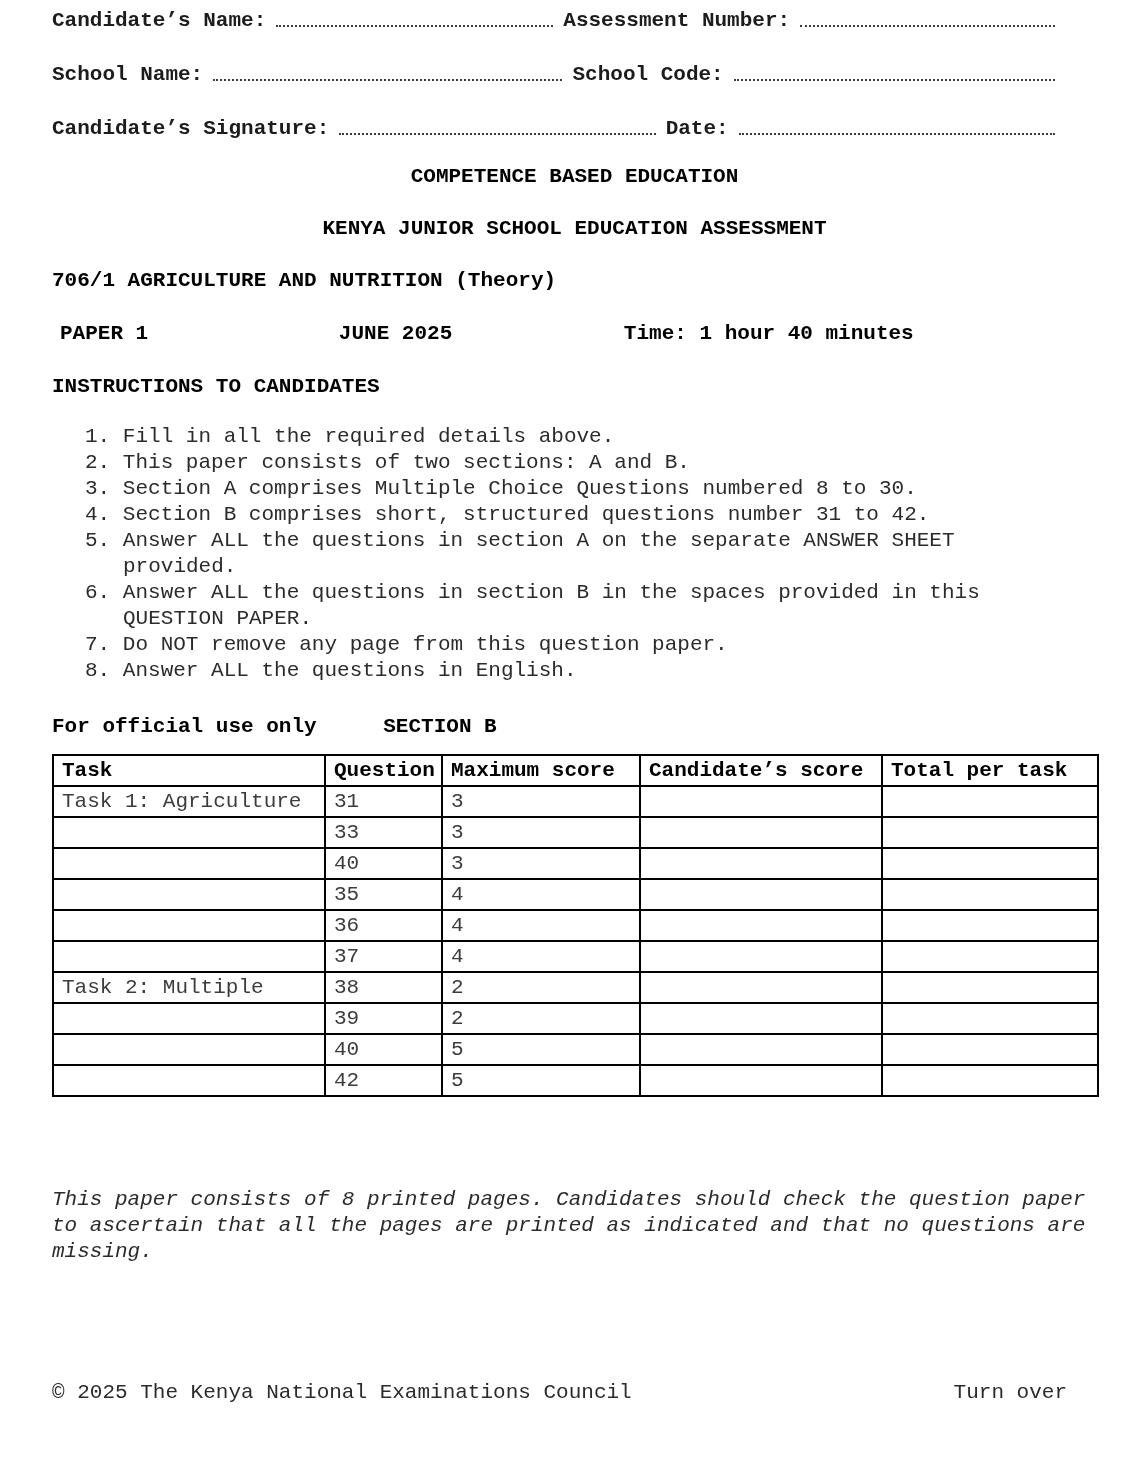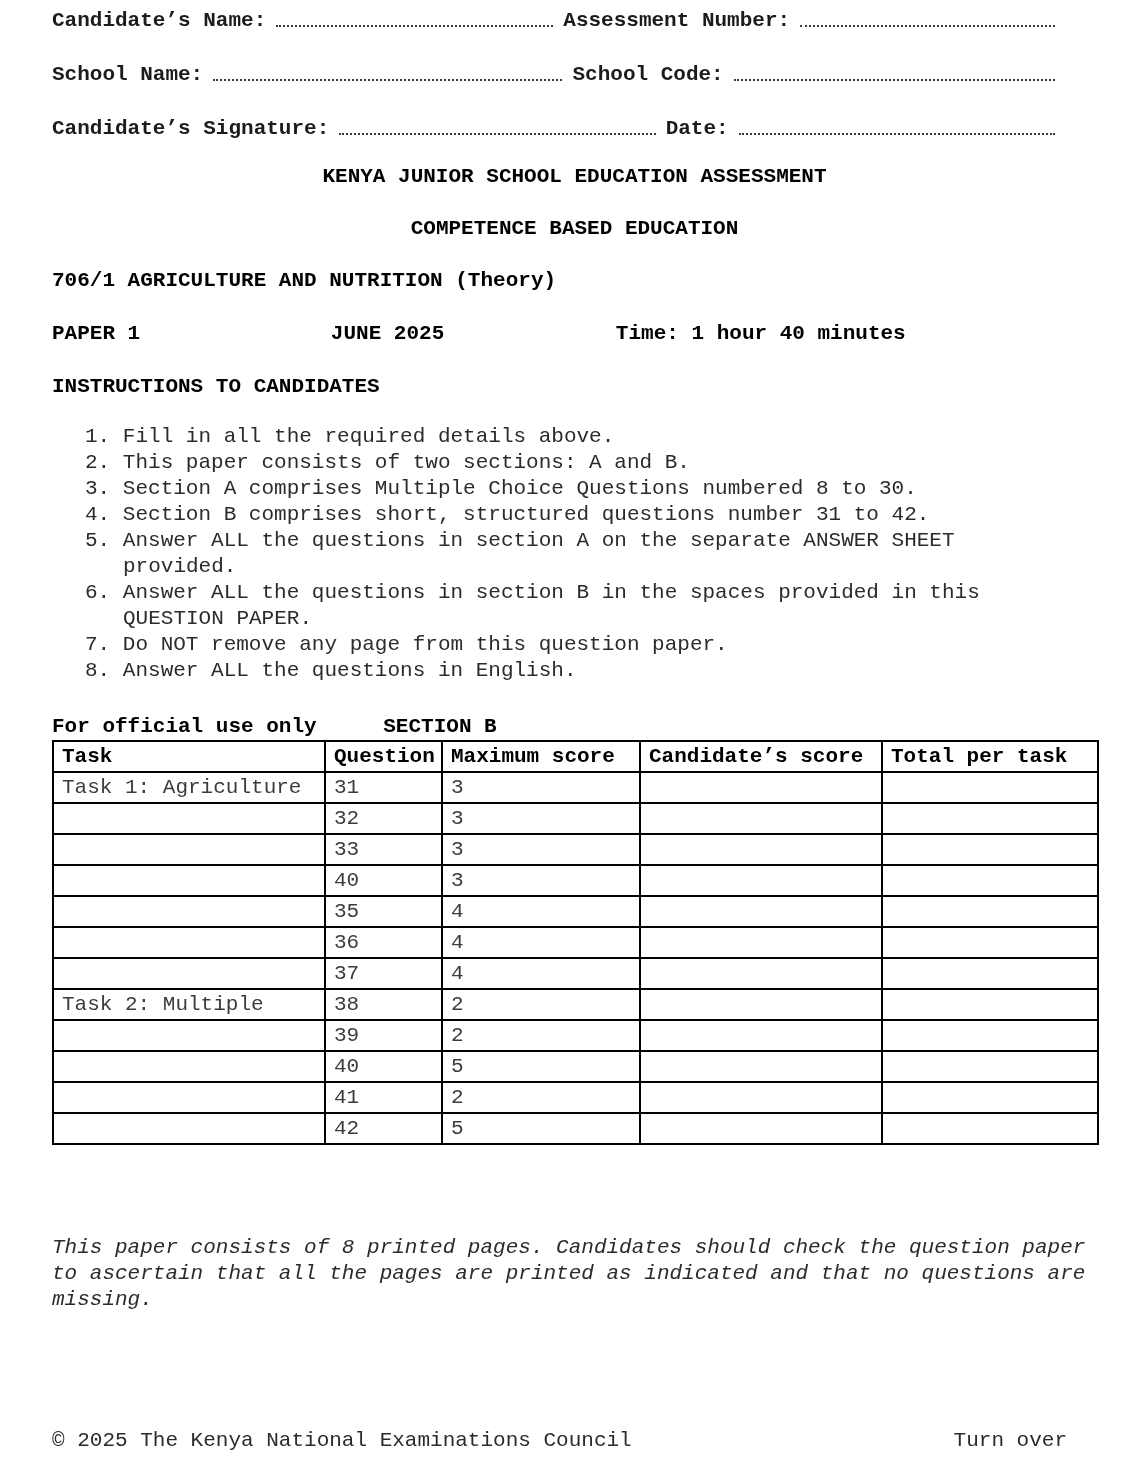--- a/index.html
+++ b/index.html
@@ -37,21 +37,21 @@
     text-align: center;
     font-weight: bold;
     color: #000;
     margin: 0 0 26px 0;
   }
   .title-left {
     font-weight: bold;
     color: #000;
     margin: 0 0 27px 0;
   }
-  .paper-row { font-weight: bold; color: #000; margin: 0 0 27px 0; white-space: nowrap; }
+  .paper-row { font-weight: bold; color: #000; margin: 0 0 27px 8px; white-space: nowrap; }
   .paper-row .mid  { margin-left: 178px; }
   .paper-row .time { margin-left: 159px; }
   
   ol.instructions {
     list-style: none;
     counter-reset: ins;
     margin: 24px 0 0 0;
     padding: 0 0 0 33px;
     width: 990px;
   }
@@ -66,20 +66,21 @@
   .official-row {
     margin-top: 30px;
     font-weight: bold;
     color: #000;
     white-space: nowrap;
   }
   .official-row .section-b { margin-left: 54px; text-align: right; }
   
   table.score-table {
     border-collapse: collapse;
+    margin-top: 14px;
     width: 1045px;
     table-layout: fixed;
   }
   table.score-table th, table.score-table td {
     border: 2px solid #000;
     padding: 1px 6px 1px 8px;
     text-align: left;
     font-size: 21px;
     line-height: 26px;
     height: 27px;
@@ -128,22 +129,22 @@
     <span class="dots short"></span>
   </div>
 
   <div class="form-row" style="margin-bottom:22px;">
     <span>Candidate’s Signature:</span>
     <span class="dots"></span>
     <span>Date:</span>
     <span class="dots"></span>
   </div>
 
+  <div class="title-center">COMPETENCE BASED EDUCATION</div>
   <div class="title-center">KENYA JUNIOR SCHOOL EDUCATION ASSESSMENT</div>
-  <div class="title-center">COMPETENCE BASED EDUCATION</div>
   <div class="title-left">706/1 AGRICULTURE AND NUTRITION (Theory)</div>
 
   <div class="paper-row">
     <span>PAPER 1</span>
     <span class="mid">JUNE 2025</span>
     <span class="time">Time: 1 hour 40 minutes</span>
   </div>
 
   <div class="title-left" style="margin-bottom:0;">INSTRUCTIONS TO CANDIDATES</div>
   <ol class="instructions">
@@ -182,27 +183,20 @@
     <tbody>
       <tr>
         <td>Task 1: Agriculture</td>
         <td>31</td>
         <td>3</td>
         <td></td>
         <td></td>
       </tr>
       <tr>
         <td></td>
-        <td>32</td>
-        <td>3</td>
-        <td></td>
-        <td></td>
-      </tr>
-      <tr>
-        <td></td>
         <td>33</td>
         <td>3</td>
         <td></td>
         <td></td>
       </tr>
       <tr>
         <td></td>
         <td>40</td>
         <td>3</td>
         <td></td>
@@ -245,27 +239,20 @@
       </tr>
       <tr>
         <td></td>
         <td>40</td>
         <td>5</td>
         <td></td>
         <td></td>
       </tr>
       <tr>
         <td></td>
-        <td>41</td>
-        <td>2</td>
-        <td></td>
-        <td></td>
-      </tr>
-      <tr>
-        <td></td>
         <td>42</td>
         <td>5</td>
         <td></td>
         <td></td>
       </tr>
     </tbody>
   </table>
 
   <p class="footer-note">This paper consists of 8 printed pages. Candidates should check the question paper to ascertain that all the pages are printed as indicated and that no questions are missing.</p>
 

